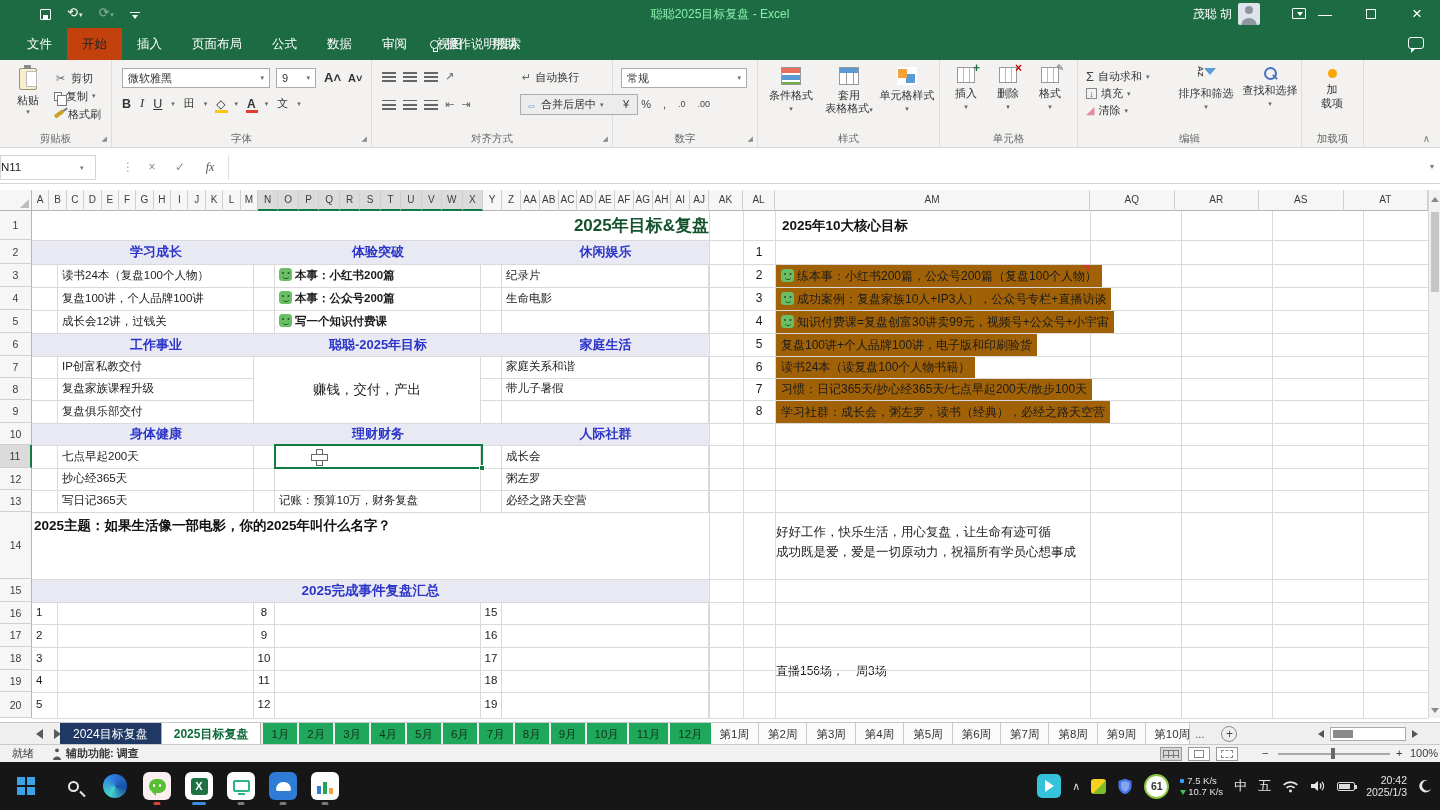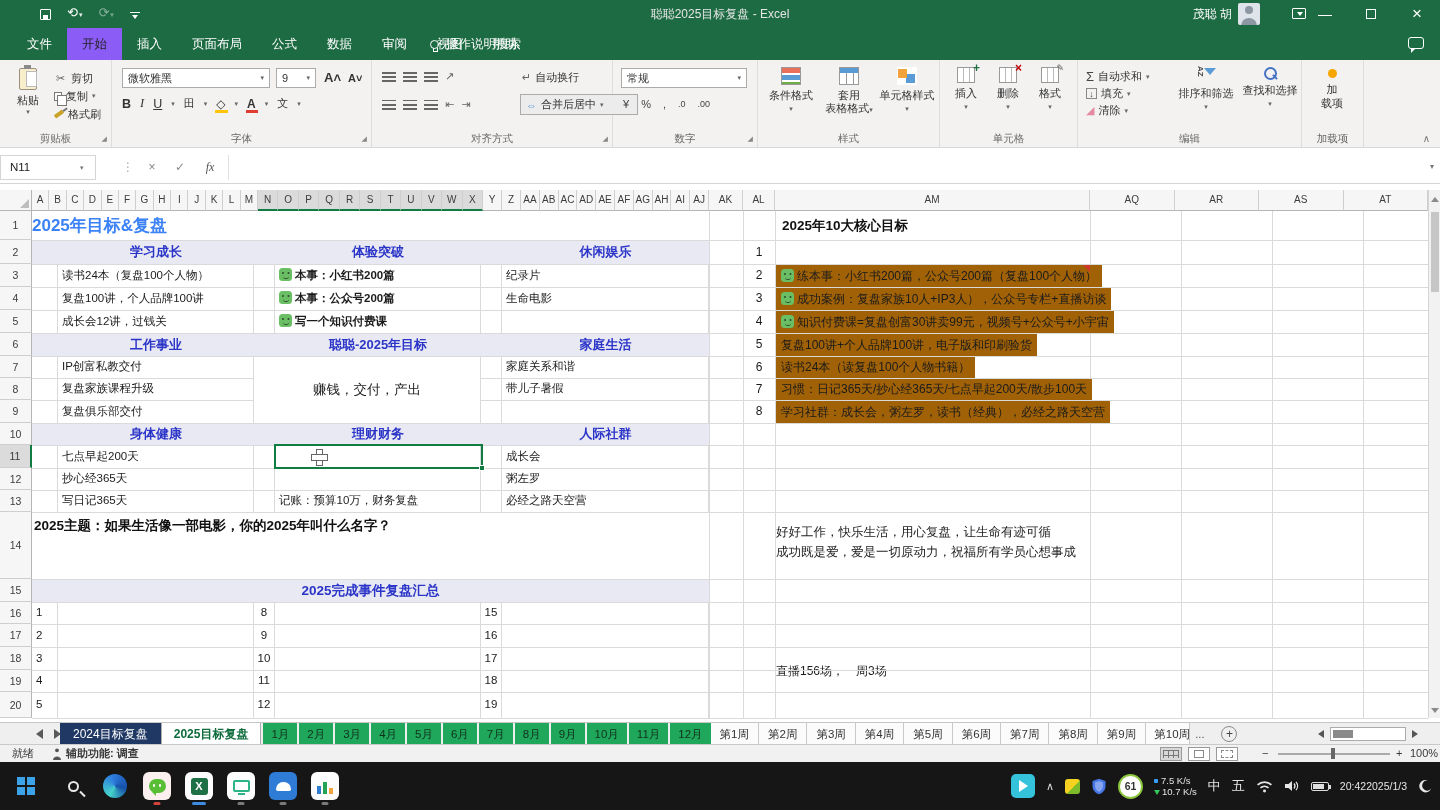--- a/index.html
+++ b/index.html
@@ -11,35 +11,35 @@
   
   .titlebar{position:absolute;left:0;top:0;width:1440px;height:28px;background:#1D6B42;color:#fff;z-index:10}
   .qat{position:absolute;left:40px;top:0;height:28px;display:flex;align-items:center;gap:16px}
   .saveic{width:11px;height:11px;border:1.5px solid #fff;border-radius:1px;position:relative}
   .saveic::after{content:"";position:absolute;left:2px;bottom:0;width:5px;height:4px;background:#fff}
   .undo{font-size:13px;line-height:28px}
   .dim{opacity:.45}
   .ddw{font-size:7px;opacity:.9;margin-left:1px}
   .qatmore{width:10px;height:8px;border-top:1.5px solid #fff;position:relative;margin-top:3px}
   .qatmore::after{content:"";position:absolute;left:2px;top:2px;border-left:3px solid transparent;border-right:3px solid transparent;border-top:4px solid #fff}
-  .tb-title{position:absolute;left:0;right:0;top:0;height:28px;line-height:28px;text-align:center;font-size:12px;color:#e5e5e5}
+  .tb-title{position:absolute;left:0;right:0;top:0;height:28px;line-height:28px;text-align:center;font-size:12px;color:#86efac}
   .tb-user{position:absolute;right:208px;top:0;height:28px;line-height:28px;font-size:12px}
   .avatar{position:absolute;right:180px;top:3px;width:22px;height:22px;background:#DFE4EA;border-radius:2px;overflow:hidden}
   .avatar::before{content:"";position:absolute;left:7px;top:3px;width:8px;height:8px;border-radius:50%;background:#8C97A3}
   .avatar::after{content:"";position:absolute;left:3px;bottom:-3px;width:16px;height:10px;border-radius:8px 8px 0 0;background:#8C97A3}
   .ribdisp{position:absolute;right:134px;top:8px;width:14px;height:11px;border:1.3px solid #fff;border-radius:1px}
   .ribdisp::after{content:"";position:absolute;left:4px;top:3px;border-left:3px solid transparent;border-right:3px solid transparent;border-top:4px solid #fff}
   .winbtn{position:absolute;top:0;width:46px;height:28px;text-align:center;line-height:28px;font-size:14px;color:#fff}
   .restoreic{width:10px;height:10px;border:1.2px solid #fff;display:inline-block;margin-top:9px}
 
   
   .menubar{position:absolute;left:0;top:28px;width:1440px;height:32px;background:#1D6B42;z-index:9}
   .mtabs{position:absolute;left:12px;top:0;height:32px;display:flex}
   .mtab-item{height:32px;line-height:32px;padding:0 15px;font-size:12.5px;color:#fff;white-space:nowrap}
-  .mtab-item.on{background:#8b5cf6;color:#222}
+  .mtab-item.on{background:#c2410c;color:#222}
   .searchbox{position:absolute;left:430px;top:0;height:32px;display:flex;align-items:center;gap:7px;color:#fff;font-size:12.5px}
   .bulb{width:9px;height:9px;border:1.3px solid #fff;border-radius:50%;position:relative}
   .bulb::after{content:"";position:absolute;left:2px;bottom:-4px;width:3px;height:3px;border:1px solid #fff;border-top:none}
   .chatic{position:absolute;right:16px;top:9px;width:16px;height:12px;border:1.3px solid #fff;border-radius:3px}
   .chatic::after{content:"";position:absolute;left:2px;bottom:-5px;width:0;height:0;border-left:5px solid #fff;border-bottom:5px solid transparent}
 
   
   .ribbon{position:absolute;left:0;top:60px;width:1440px;height:88px;background:#F3F2F1;border-bottom:1px solid #D8D8D8;z-index:8;font-size:11px;color:#333}
   .rg{position:absolute;top:0;height:87px;border-right:1px solid #DDDDDD}
   .glabel{position:absolute;bottom:1px;left:0;right:0;text-align:center;font-size:10.5px;color:#6a6a6a}
@@ -93,41 +93,41 @@
   .azic .fun{position:absolute;right:1px;top:2px;width:0;height:0;border-left:6px solid transparent;border-right:6px solid transparent;border-top:7px solid #5B9BD5}
   .magic{margin:0 auto 3px;width:14px;height:15px;position:relative}
   .magic::before{content:"";position:absolute;left:1px;top:1px;width:9px;height:9px;border:2px solid #4472C4;border-radius:50%}
   .magic::after{content:"";position:absolute;left:9px;top:10px;width:6px;height:2px;background:#4472C4;transform:rotate(45deg)}
   .addinbtn{position:absolute;left:10px;top:7px;width:40px;text-align:center;line-height:14px}
   .orangedot{margin:2px auto 4px;width:9px;height:9px;border-radius:50%;background:#F7A600}
   .collapse{position:absolute;right:10px;bottom:3px;font-size:10px;color:#777}
 
   
   .fbar{position:absolute;left:0;top:152px;width:1440px;height:32px;background:#fff;border-bottom:1px solid #D5D5D5;z-index:8}
-  .namebox{position:absolute;left:0;top:3px;width:96px;height:25px;border:1px solid #D5D5D5;font-size:11.5px;color:#222;line-height:23px;padding-left:9px}
+  .namebox{position:absolute;left:0;top:3px;width:96px;height:25px;border:1px solid #D5D5D5;font-size:11.5px;color:#222;line-height:23px;}
   .namedd{position:absolute;left:80px;top:12px;font-size:7px;color:#777}
   .fico{position:absolute;top:3px;height:25px;line-height:25px;font-size:12px;color:#888;text-align:center;width:24px}
   .fxi{font-family:"Liberation Serif",serif;font-style:italic;color:#555}
   .fexp{position:absolute;right:6px;top:10px;font-size:8px;color:#777}
 
   
   .colhdr{position:absolute;background:#F6F6F6;border-right:1px solid #CFCFCF;border-bottom:1px solid #B5B5B5;font-size:10px;color:#3c3c3c;text-align:center;overflow:hidden;z-index:4}
   .colhdr.selh{background:#DBDBDB;border-bottom:2px solid #107C41}
   .corner{position:absolute;left:0;top:190px;width:32px;height:21px;background:#F6F6F6;border-right:1px solid #B5B5B5;border-bottom:1px solid #B5B5B5;z-index:4}
   .corner::after{content:"";position:absolute;right:2px;bottom:2px;border-left:9px solid transparent;border-bottom:9px solid #BDBDBD}
   .rowhdr{position:absolute;left:0;width:32px;background:#F6F6F6;border-right:1px solid #B5B5B5;border-bottom:1px solid #CFCFCF;font-size:10.5px;color:#3c3c3c;text-align:center;z-index:4}
   .rowhdr.selh2{background:#DBDBDB;border-right:2px solid #107C41}
   .glh{position:absolute;height:1px;background:#DADADA;z-index:3}
   .glv{position:absolute;width:1px;background:#DADADA;z-index:1}
   .cell{position:absolute;background:#fff;border-right:1px solid #DADADA;font-size:11.5px;color:#1b1b1b;padding:0 4px;white-space:nowrap;overflow:hidden;z-index:2}
   .cell.ctr{text-align:center;padding:0}
   .cell.bld{font-weight:700}
   .band{position:absolute;background:#E9E9F3;z-index:2}
   .bhead{position:absolute;font-weight:700;font-size:13px;color:#2B35C8;text-align:center;z-index:3;white-space:nowrap}
-  .bigtitle{position:absolute;font-weight:700;font-size:17px;color:#3b82f6;text-align:left;z-index:3}
+  .bigtitle{position:absolute;font-weight:700;font-size:17px;color:#14532d;text-align:right;z-index:3}
   .theme{position:absolute;font-weight:700;font-size:13.5px;color:#111;z-index:3;white-space:nowrap}
   .amtxt{position:absolute;background:#a16207;font-size:12px;color:#1b1b1b;padding:0 5px;white-space:nowrap;z-index:2}
   .amnum{position:absolute;font-size:12px;color:#1b1b1b;text-align:center;z-index:2}
   .amtitle{position:absolute;font-weight:700;font-size:13.5px;color:#111;padding-left:6px;z-index:2;white-space:nowrap}
   .amnote{position:absolute;font-size:12.5px;color:#1b1b1b;line-height:19.5px;z-index:2;white-space:nowrap}
   .gmoji{display:inline-block;width:13px;height:13px;background:#6ABE63;border-radius:3.5px;margin-right:3px;vertical-align:-2px;position:relative}
   .gmoji::before{content:"";position:absolute;left:2.5px;top:3.5px;width:2.5px;height:2.5px;border-radius:50%;background:#2E4A2E;box-shadow:5.5px 0 0 #2E4A2E}
   .gmoji::after{content:"";position:absolute;left:3.5px;bottom:2px;width:6px;height:3px;border-bottom:1.6px solid #2E4A2E;border-radius:0 0 5px 5px}
   .selbox{position:absolute;border:2px solid #107C41;z-index:5}
   .fh{position:absolute;width:6px;height:6px;background:#107C41;border:1px solid #fff;z-index:7}
@@ -206,21 +206,21 @@
   .chev{font-size:11px;color:#ddd}
   .ylw{width:15px;height:15px;border-radius:3px;background:linear-gradient(135deg,#F5D21F 55%,#7DBB2B 55%)}
   .ring{width:25px;height:25px;border-radius:50%;border:2.5px solid #8CC63F;background:#fff;color:#333;font-size:10.5px;font-weight:700;text-align:center;line-height:20px}
   .net{display:flex;flex-direction:column;line-height:11px;font-size:9.5px;color:#E2E2E2}
   .net .u::before{content:"";display:inline-block;width:4px;height:4px;background:#3AA0FF;border-radius:1px;margin-right:3px;vertical-align:1px}
   .net .d::before{content:"";display:inline-block;width:0;height:0;border-left:3px solid transparent;border-right:3px solid transparent;border-top:5px solid #35C75A;margin-right:2px;vertical-align:0px}
   .ime{font-size:13px}
   .bat{width:18px;height:9px;border:1px solid #ddd;border-radius:2px;position:relative}
   .bat::before{content:"";position:absolute;left:1px;top:1px;bottom:1px;width:11px;background:#ddd}
   .bat::after{content:"";position:absolute;right:-3px;top:2px;width:2px;height:4px;background:#ddd}
-  .clock{display:flex;flex-direction:row;align-items:flex-end;line-height:12px;font-size:10.5px}
+  .clock{display:flex;flex-direction:column;align-items:flex-end;line-height:12px;font-size:10.5px}
 </style>
 </head>
 <body>
 
 <div id="app">
 
   <div class="titlebar">
     <div class="qat">
       <span class="saveic"></span>
       <span class="undo">⟲<span class="ddw">▾</span></span>

